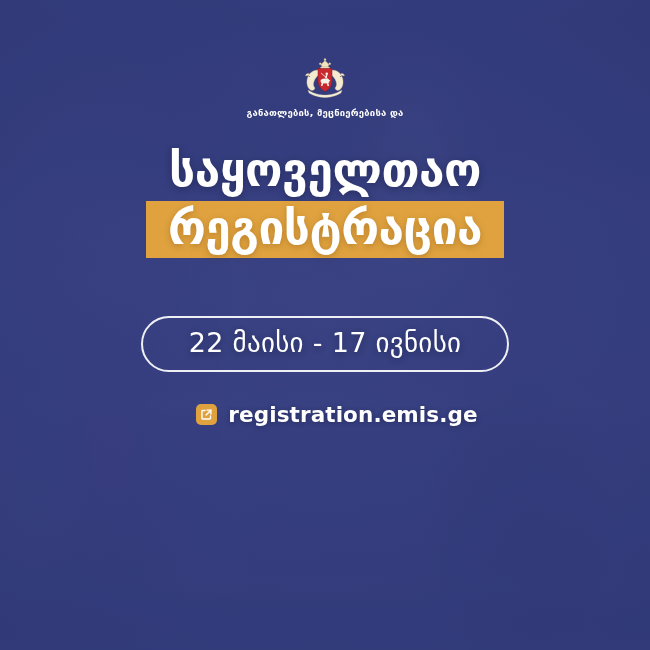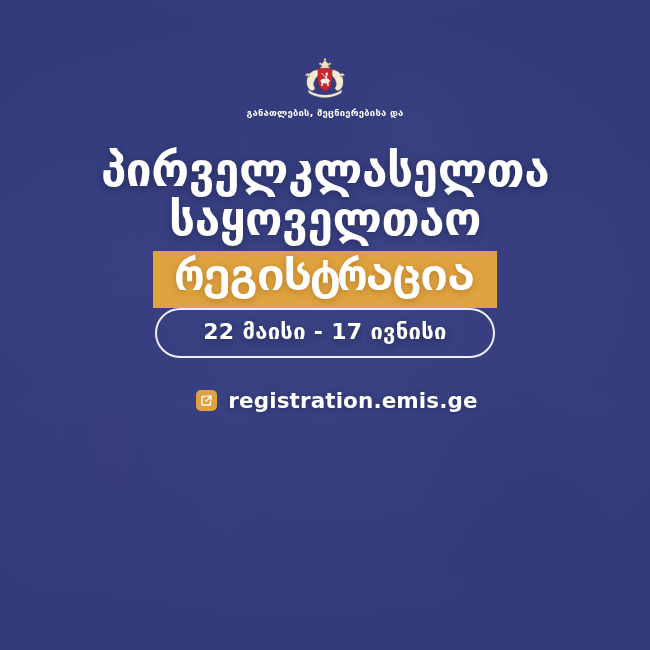--- a/index.html
+++ b/index.html
@@ -111,41 +111,42 @@
     text-align: center;
     color: #ffffff;
     font-weight: bold;
     font-size: 46px;
     line-height: 1.03;
     letter-spacing: -0.5px;
     text-shadow: 0 2px 7px rgba(20,24,60,0.45);
   }
   .headline .ln { display: block; padding: 1px 0; }
 
-  .hl-wrap { display: block; margin-top: 6px; font-family: Liberation Mono, monospace; }
+  .hl-wrap { display: block; margin-top: 6px; }
   .hl {
     display: inline-block;
     background: #dfa23f;
     color: #ffffff;
     padding: 4px 22px 7px 22px;
     font-size: 46px;
     font-weight: bold;
     line-height: 1.0;
     letter-spacing: -0.5px;
     text-shadow: 0 2px 6px rgba(120,70,10,0.35);
   }
 
   
   .date-pill {
+    margin-top: 58px;
     border: 2px solid rgba(255,255,255,0.92);
     border-radius: 999px;
     padding: 9px 46px 12px 46px;
     color: #ffffff;
-    font-size: 22px;
-    font-weight: bold;
+    font-size: 27px;
+    font-weight: normal;
     letter-spacing: 0.3px;
     white-space: nowrap;
     text-shadow: 0 2px 6px rgba(20,24,60,0.45);
   }
 
   
   .url-row {
     margin-top: 30px;
     display: flex;
     align-items: center;
@@ -219,21 +220,20 @@
           <path d="M10 64 C22 72 34 74 44 74 C54 74 66 72 78 64 L76 70 C64 77 53 79 44 79 C35 79 24 77 12 70 Z"></path>
         </g>
       </svg>
 
       <div class="ministry">
         <div>განათლების, მეცნიერებისა და</div>
       </div>
     </div>
 
     <div class="headline">
-      <span class="ln">პირველკლასელთა</span>
       <span class="ln">საყოველთაო</span>
       <span class="hl-wrap">
         <span class="hl">რეგისტრაცია</span>
       </span>
     </div>
 
     <div class="date-pill">22 მაისი - 17 ივნისი</div>
 
     <div class="url-row">
       <span class="link-icon">

